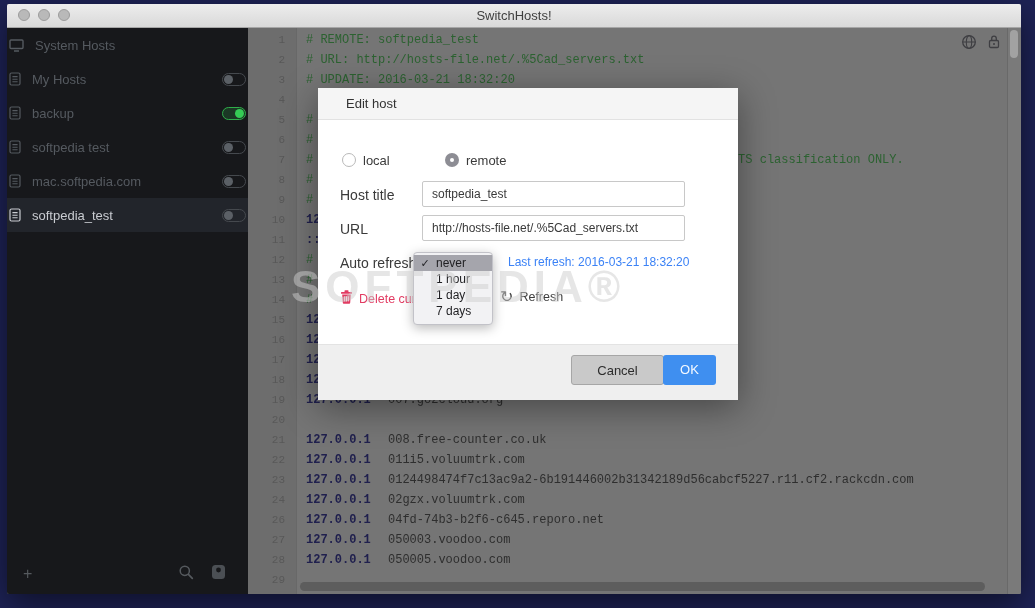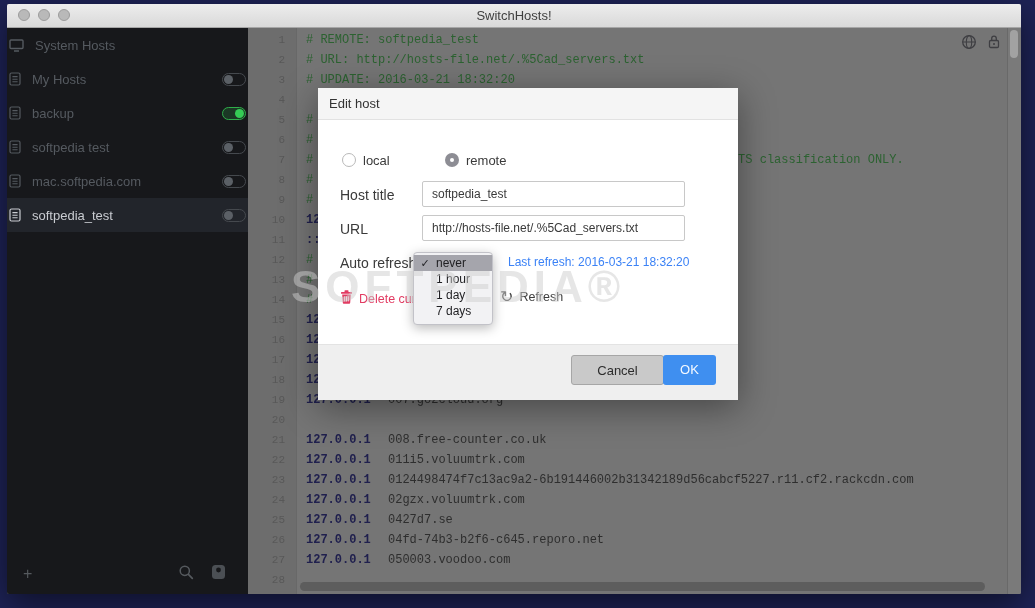--- a/index.html
+++ b/index.html
@@ -45,21 +45,21 @@
   .ip{display:inline-block;width:82px;color:#20204e;font-weight:bold;}
   .host{color:#2e2e2e;}
   .editor-icons{position:absolute;top:6px;right:20px;display:flex;gap:10px;color:#3e3e42;z-index:3;}
   .vscroll{position:absolute;right:0;top:0;bottom:0;width:13px;background:#7a7a7a;border-left:1px solid #696969;}
   .vthumb{position:absolute;top:2px;left:2px;width:8px;height:28px;border-radius:4px;background:#a2a2a2;}
   .hthumb{position:absolute;bottom:3px;left:52px;width:685px;height:9px;border-radius:5px;background:#5d5d5d;z-index:2;}
 
   
   .dialog{position:absolute;left:318px;top:88px;width:420px;height:312px;background:#fff;
           box-shadow:0 8px 34px rgba(0,0,0,.4);z-index:10;font-size:12px;color:#3a3a3a;}
-  .dlg-header{height:31px;line-height:31px;padding-left:11px;background:#f5f5f5;
+  .dlg-header{height:31px;line-height:31px;padding-left:28px;background:#f5f5f5;
               border-bottom:1px solid #e2e2e2;font-size:13px;color:#333;}
   .radio-group{position:absolute;top:64px;height:16px;display:flex;align-items:center;gap:7px;font-size:13px;}
   .rg-local{left:24px;} .rg-remote{left:127px;justify-content:flex-end;}
   .radio{width:14px;height:14px;border-radius:50%;box-sizing:border-box;flex:none;position:relative;}
   .radio.off{background:#fff;border:1px solid #b9b9b9;}
   .radio.on{background:#8d8d94;}
   .radio.on::after{content:'';position:absolute;left:5px;top:5px;width:4px;height:4px;border-radius:50%;background:#fff;}
   .fld-label{position:absolute;left:22px;font-size:14px;color:#3a3a3a;}
   .fld-input{position:absolute;left:104px;width:263px;height:26px;box-sizing:border-box;
              border:1px solid #c8c8c8;border-radius:2px;background:#fff;font-family:"Liberation Sans",sans-serif;
@@ -301,33 +301,30 @@
   </div>
           <div class="code-line">
     <span class="ln">23</span>
     <span class="lt"><span class="ip">127.0.0.1</span><span class="host">0124498474f7c13ac9a2-6b191446002b31342189d56cabcf5227.r11.cf2.rackcdn.com</span></span>
   </div>
           <div class="code-line">
     <span class="ln">24</span>
     <span class="lt"><span class="ip">127.0.0.1</span><span class="host">02gzx.voluumtrk.com</span></span>
   </div>
           <div class="code-line">
-    <span class="ln">25</span>
-    <span class="lt"><span class="ip">127.0.0.1</span><span class="host">0427d7.se</span></span>
-  </div>
-          <div class="code-line">
     <span class="ln">26</span>
     <span class="lt"><span class="ip">127.0.0.1</span><span class="host">04fd-74b3-b2f6-c645.reporo.net</span></span>
   </div>
           <div class="code-line">
     <span class="ln">27</span>
     <span class="lt"><span class="ip">127.0.0.1</span><span class="host">050003.voodoo.com</span></span>
   </div>
           <div class="code-line">
     <span class="ln">28</span>
+    <span class="lt"><span class="ip">127.0.0.1</span><span class="host">050005.voodoo.com</span></span>
   </div>
           <div class="code-line">
     <span class="ln">29</span>
     <span class="lt comment"></span>
   </div>
         </div>
       <div class="editor-icons">
         <span>
           <svg width="16" height="16" viewBox="0 0 16 16">
               <circle cx="8" cy="8" r="6.3" fill="none" stroke="currentColor" stroke-width="1.3"></circle>

